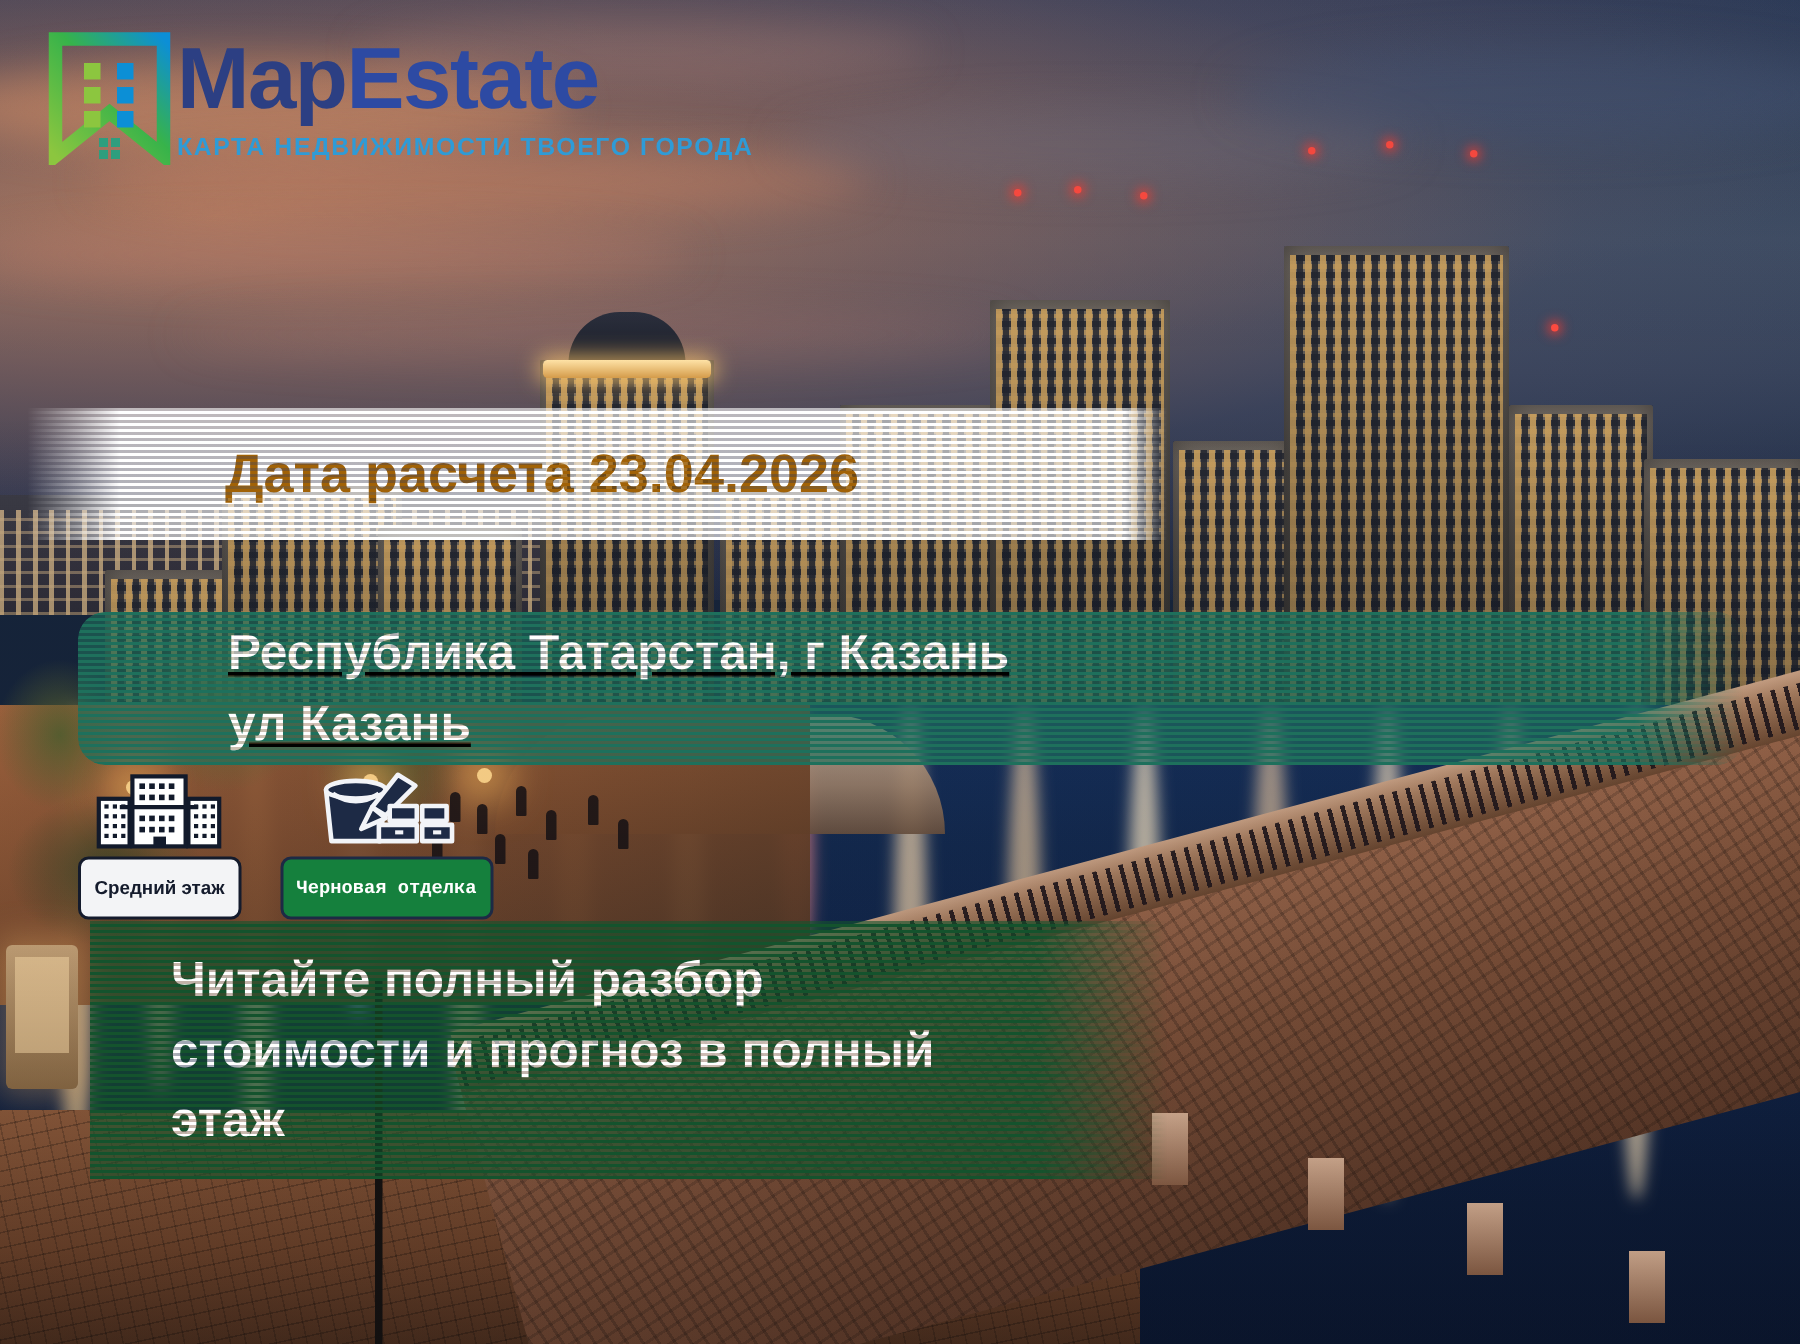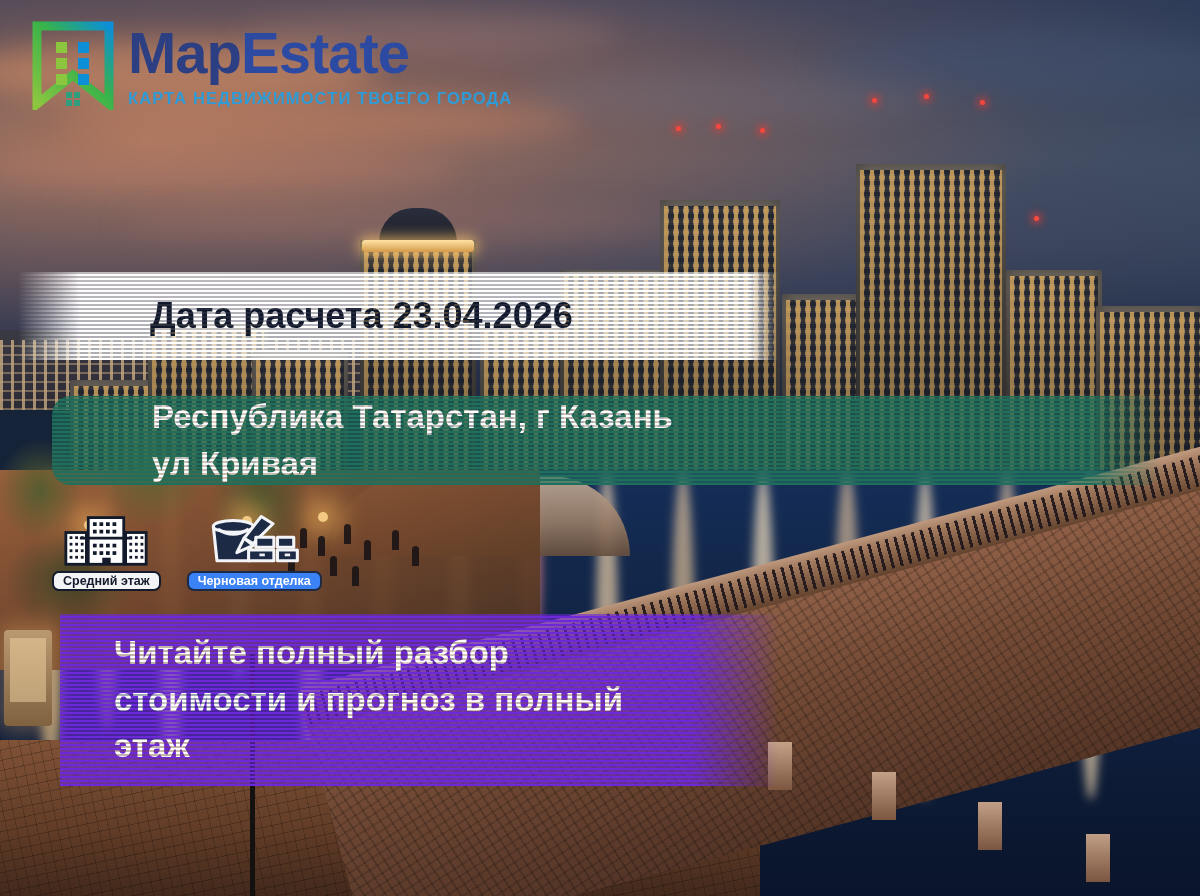--- a/index.html
+++ b/index.html
@@ -112,21 +112,21 @@
   .paving:after{content:"";position:absolute;inset:0;
     background-image:
       repeating-linear-gradient(-12deg, rgba(0,0,0,.22) 0 1px, rgba(0,0,0,0) 1px 10px),
       repeating-linear-gradient(78deg, rgba(0,0,0,.18) 0 1px, rgba(0,0,0,0) 1px 10px);}
   .pole{position:absolute;left:250px;top:652px;width:5px;height:244px;background:#15110f;}
 
   .photo-veil{position:absolute;inset:0;
     background:linear-gradient(180deg, rgba(6,12,24,.08) 0%, rgba(6,12,24,0) 28%, rgba(6,12,24,.12) 100%);}
 
   
-  .logo{position:absolute;left:32px;top:18px;display:flex;align-items:flex-start;gap:14px;}
+  .logo{position:absolute;left:32px;top:18px;display:flex;align-items:flex-start;gap:4px;}
   .logo-mark{width:82px;height:92px;flex:0 0 auto;}
   .logo-text{padding-top:6px;}
   .logo-word{font-size:58px;font-weight:700;letter-spacing:-1px;line-height:1;
     color:#2c3f83;white-space:nowrap;}
   .logo-word .accent{color:#2d4aa3;}
   .logo-tag{margin-top:7px;font-size:16.5px;font-weight:700;letter-spacing:1.1px;
     color:#2f9bd6;white-space:nowrap;}
 
   
   .band{position:absolute;display:flex;align-items:center;}
@@ -151,57 +151,58 @@
     background:#ffffff;
     -webkit-mask-image:
        linear-gradient(90deg, rgba(0,0,0,0) 0, #000 62px, #000 calc(100% - 28px), rgba(0,0,0,0) 100%),
        repeating-linear-gradient(0deg,#000 0 2px, rgba(0,0,0,.6) 2px 4px);
     -webkit-mask-composite:source-in;
     mask-image:
        linear-gradient(90deg, rgba(0,0,0,0) 0, #000 62px, #000 calc(100% - 28px), rgba(0,0,0,0) 100%),
        repeating-linear-gradient(0deg,#000 0 2px, rgba(0,0,0,.6) 2px 4px);
     mask-composite:intersect;
   }
-  .date-text{color:#0f172a;font-size:36px;font-weight:700;padding-left:132px;}
+  .date-text{color:#a16207;font-size:36px;font-weight:700;padding-left:132px;}
 
   .band-addr{
-    left:52px;top:396px;width:1110px;height:89px;
+    left:52px;top:408px;width:1110px;height:102px;
     background:#1e705c;border-radius:18px;
     -webkit-mask-image:
        linear-gradient(90deg,#000 0, #000 calc(100% - 72px), rgba(0,0,0,0) 100%),
        repeating-linear-gradient(0deg,#000 0 2px, rgba(0,0,0,.62) 2px 4px);
     -webkit-mask-composite:source-in;
     mask-image:
        linear-gradient(90deg,#000 0, #000 calc(100% - 72px), rgba(0,0,0,0) 100%),
        repeating-linear-gradient(0deg,#000 0 2px, rgba(0,0,0,.62) 2px 4px);
     mask-composite:intersect;
+    text-decoration:underline;
   }
   .addr-text{color:#ffffff;font-size:33px;font-weight:700;line-height:1.42;padding-left:100px;}
 
   .band-cta{
     left:60px;top:614px;width:718px;height:172px;
-    background:#6d28d9;
+    background:#14532d;
     -webkit-mask-image:
        linear-gradient(90deg,#000 0, #000 calc(100% - 86px), rgba(0,0,0,0) 100%),
        repeating-linear-gradient(0deg,#000 0 2px, rgba(0,0,0,.6) 2px 4px);
     -webkit-mask-composite:source-in;
     mask-image:
        linear-gradient(90deg,#000 0, #000 calc(100% - 86px), rgba(0,0,0,0) 100%),
        repeating-linear-gradient(0deg,#000 0 2px, rgba(0,0,0,.6) 2px 4px);
     mask-composite:intersect;
   }
   .cta-text{color:#ffffff;font-size:33px;font-weight:700;line-height:1.42;padding-left:54px;}
 
   
   .badges{position:absolute;left:52px;top:512px;display:flex;align-items:flex-end;gap:26px;z-index:5;}
   .badge{display:flex;flex-direction:column;align-items:center;}
   .badge-ico{height:56px;display:flex;align-items:flex-end;}
-  .badge-lbl{margin-top:3px;padding:1px 9px;border:2px solid #141b2c;border-radius:7px;
+  .badge-lbl{margin-top:3px;padding:12px 9px;border:2px solid #141b2c;border-radius:7px;
     background:#f3f4f6;color:#141b2c;font-size:12.5px;font-weight:700;white-space:nowrap;}
-  .badge-lbl.solid{background:#3b82f6;color:#ffffff;border-color:#1d2a45;}
+  .badge-lbl.solid{background:#15803d;color:#ffffff;border-color:#1d2a45;font-family:Liberation Mono, monospace;}
 </style>
 </head>
 <body>
 
 <div class="poster">
 
   <div class="photo">
     <div class="sky"></div>
     <div class="cloud c1"></div>
     <div class="cloud c2"></div>
@@ -330,21 +331,21 @@
 
   <div class="band band-date">
     <div class="band-inner">
       <div class="date-text">Дата расчета 23.04.2026</div>
     </div>
   </div>
 
   <div class="band band-addr">
     <div class="band-inner addr-text">
       <div>Республика Татарстан, г Казань</div>
-      <div>ул Кривая</div>
+      <div>ул Казань</div>
     </div>
   </div>
 
   <div class="badges">
 
     <div class="badge">
       <div class="badge-ico">
         <svg viewBox="0 0 92 60" width="92" height="56" aria-hidden="true">
           <g stroke="#121a2b" stroke-width="3" fill="#ffffff">
             <rect x="3" y="22" width="22" height="34"></rect>

